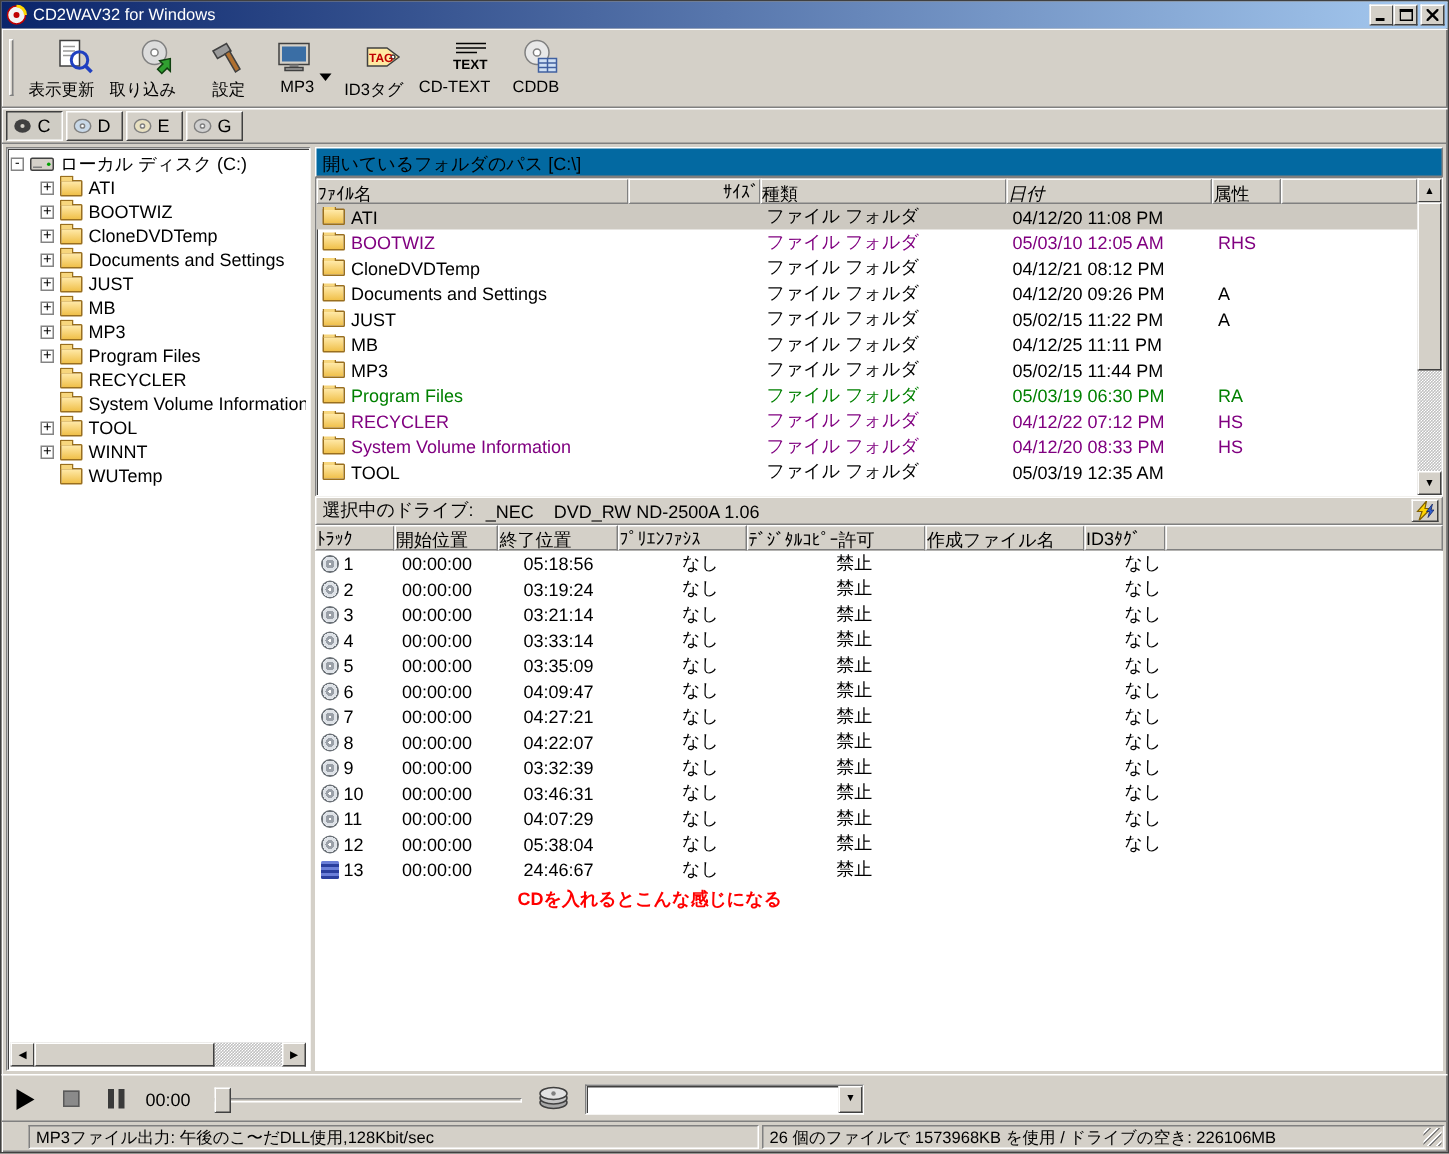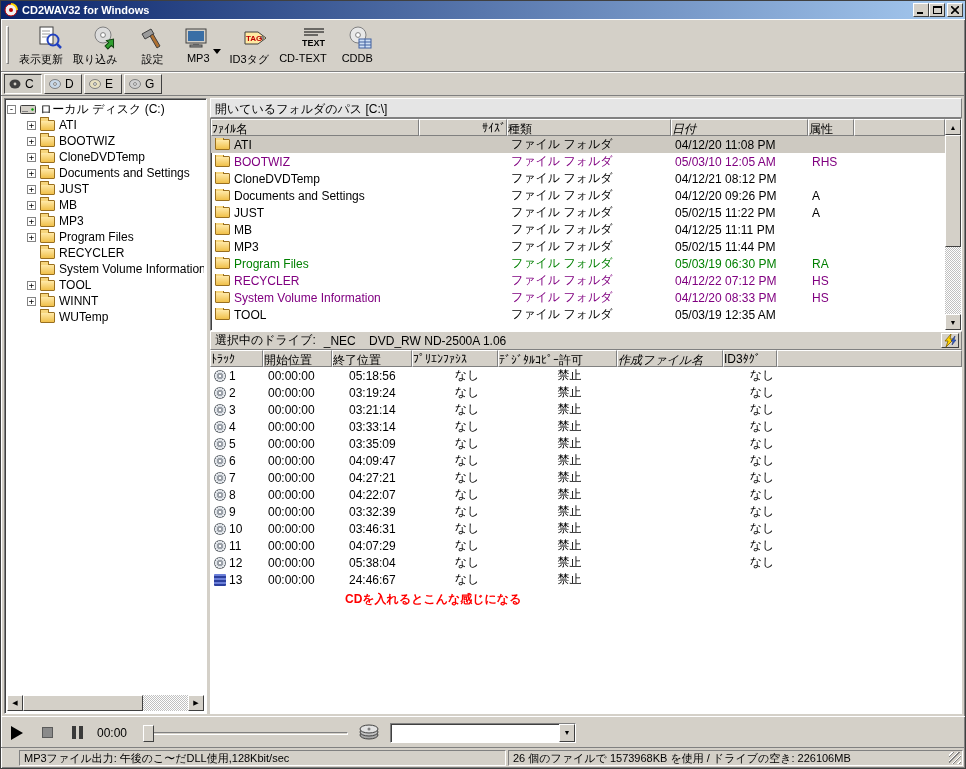--- a/index.html
+++ b/index.html
@@ -5,21 +5,21 @@
   * { box-sizing: border-box; margin: 0; padding: 0; }
   html,body { background:#808080; }
   body { font-family:"Liberation Sans","DejaVu Sans",sans-serif; font-size:12px; color:#000; }
 
   .window { width:966px; height:769px; background:#d4d0c8; display:flex; flex-direction:column;
             border:1px solid #404040; box-shadow: inset 1px 1px 0 #fff, inset -1px -1px 0 #808080; }
 
   
   .titlebar { height:18px; background:linear-gradient(90deg,#0a246a,#a6caf0); display:flex; align-items:center; padding:0 2px; flex:none; }
   .titleicon { width:16px; height:16px; display:flex; align-items:center; justify-content:center; }
-  .titletext { color:#fff; font-weight:bold; font-size:11px; margin-left:3px; flex:1; white-space:nowrap; overflow:hidden; }
+  .titletext { color:#fff; font-weight:normal; font-size:11px; margin-left:3px; flex:1; white-space:nowrap; overflow:hidden; }
   .tbtns { display:flex; gap:0; }
   .tbtn { width:16px; height:14px; background:#d4d0c8; border:1px solid; border-color:#fff #404040 #404040 #fff;
           display:flex; align-items:center; justify-content:center; padding:0; }
   .tbtn.gap { margin-left:2px; }
 
   
   .menubar { height:22px; display:flex; align-items:center; border-bottom:1px solid #808080; box-shadow:inset 0 1px 0 #fff; flex:none; }
   .grip { width:3px; height:14px; border:1px solid; border-color:#fff #808080 #808080 #fff; margin:0 5px 0 3px; flex:none; }
   .grip.tall { height:38px; }
   .menuitem { padding:2px 7px; white-space:nowrap; }
@@ -44,21 +44,21 @@
   .trow { display:flex; align-items:center; height:16px; gap:4px; white-space:nowrap; overflow:hidden; }
   .trow.child { padding-left:20px; }
   .tbox { width:9px; height:9px; border:1px solid #848484; background:#fff; font:9px/7px "DejaVu Sans Mono",monospace; text-align:center; flex:none; }
   .tbox:empty { visibility:hidden; }
   .folder-icon { position:relative; width:15px; height:11px; background:linear-gradient(#ffe9a8,#f0c04a); border:1px solid #996f1f; border-radius:1px; flex:none; }
   .folder-icon::before { content:""; position:absolute; left:-1px; top:-4px; width:7px; height:3px; background:#f7d67d; border:1px solid #996f1f; border-bottom:none; border-radius:1px 1px 0 0; }
 
   .splitter { width:3px; flex:none; }
 
   .rightcol { flex:1; display:flex; flex-direction:column; min-width:0; }
-  .pathheader { height:20px; background:#e5e5e5; border:1px solid; border-color:#fff #808080 #808080 #fff; padding:2px 4px; flex:none; white-space:nowrap; overflow:hidden; }
+  .pathheader { height:20px; background:#0369a1; border:1px solid; border-color:#fff #808080 #808080 #fff; padding:2px 4px; flex:none; white-space:nowrap; overflow:hidden; }
 
   .filearea { height:213px; background:#fff; display:flex; flex:none; }
   .filemain { flex:1; display:flex; flex-direction:column; min-width:0; overflow:hidden; }
   .colsrow { display:flex; height:17px; flex:none; }
   .hcell { background:#d4d0c8; border:1px solid; border-color:#fff #808080 #808080 #fff; padding:1px 0; font-size:12px; white-space:nowrap; overflow:hidden; flex:none; }
   .hcell.fill { flex:1; }
   .hcell.right { text-align:right; }
 
   .file-row { display:flex; height:17px; align-items:center; flex:none; }
   .file-row.selected { background:#cdc9c1; }
@@ -519,21 +519,21 @@
         </button>
       </div>
 
       <div class="trackarea">
         <div class="colsrow">
           <span class="hcell" style="width:53px;">ﾄﾗｯｸ</span>
           <span class="hcell" style="width:69px;">開始位置</span>
           <span class="hcell" style="width:80px;">終了位置</span>
           <span class="hcell" style="width:86px;">ﾌﾟﾘｴﾝﾌｧｼｽ</span>
           <span class="hcell" style="width:119px;">ﾃﾞｼﾞﾀﾙｺﾋﾟｰ許可</span>
-          <span class="hcell" style="width:106px;font-style:italic;">作成ファイル名</span>
+          <span class="hcell" style="width:106px;">作成ファイル名</span>
           <span class="hcell" style="width:54px;">ID3ﾀｸﾞ</span>
           <span class="hcell fill"></span>
         </div>
         <div>
 
         <div class="track-row">
             <span class="tc-track">
                 <span class="track-icon"></span>
                 <span>1</span>
               </span>

